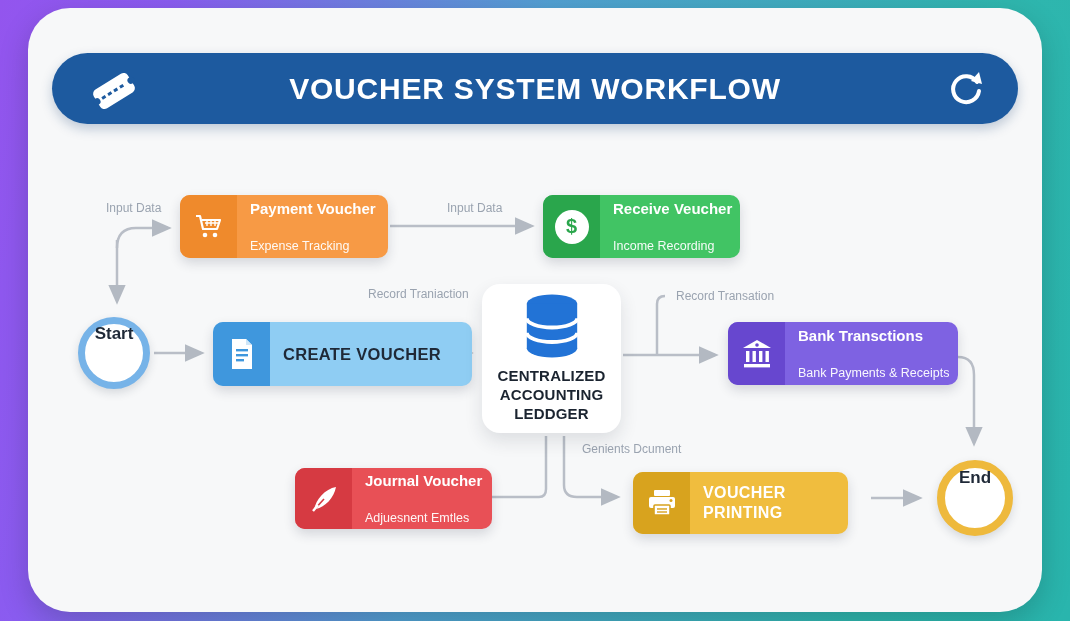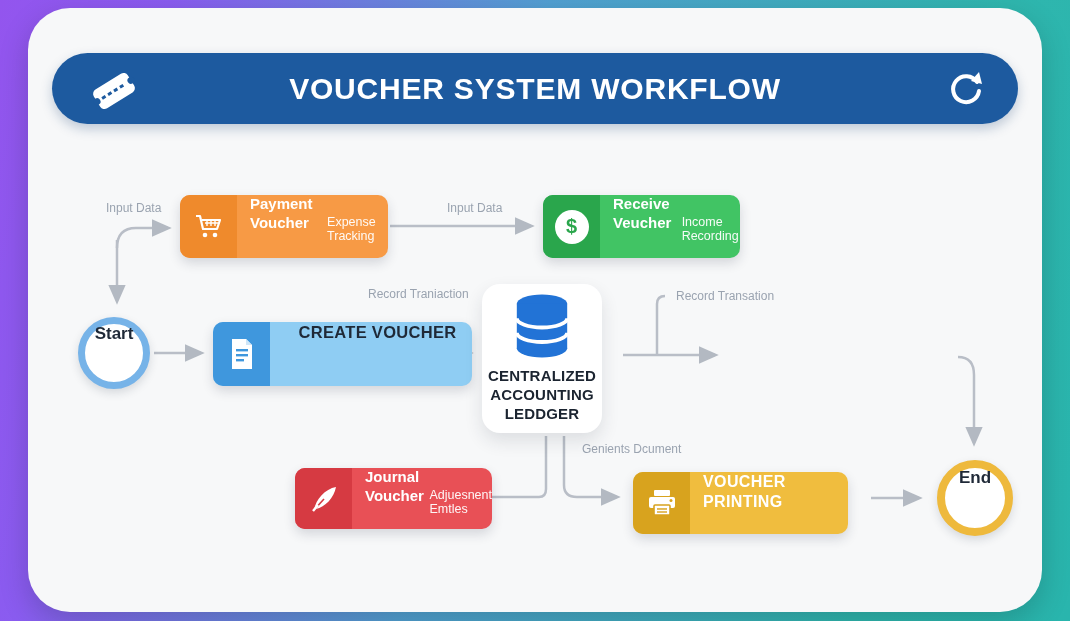--- a/index.html
+++ b/index.html
@@ -25,21 +25,21 @@
   }
   .header-icon-left{position:absolute;left:36px;top:12px;width:52px;height:52px;}
   .header-icon-right{position:absolute;right:32px;top:16px;width:40px;height:40px;}
 
   
   .node{
     position:absolute;display:flex;align-items:stretch;border-radius:10px;overflow:hidden;
     box-shadow:0 5px 12px rgba(30,40,60,0.16);
   }
   .node .iconbox{width:57px;flex:0 0 57px;display:flex;align-items:center;justify-content:center;}
-  .node .textbox{flex:1;display:flex;flex-direction:row;justify-content:center;padding-left:13px;border-radius:13px;}
+  .node .textbox{flex:1;display:flex;flex-direction:column;justify-content:center;padding-left:13px;border-radius:13px;}
   .node .title{color:#fff;font-size:15px;font-weight:700;line-height:1.25;}
   .node .subtitle{color:rgba(255,255,255,0.95);font-size:12.5px;font-weight:400;margin-top:20px;}
   .title.dark{color:#1f2937;font-size:16.5px;letter-spacing:0.3px;}
 
   .payment{left:180px;top:195px;width:208px;height:63px;background:#f79a45;}
   .payment .iconbox{background:#ef8a2c;}
   .receive{left:543px;top:195px;width:197px;height:63px;background:#41c464;}
   .receive .iconbox{background:#2aa64c;}
   .create{left:213px;top:322px;width:259px;height:64px;background:#8fcdf3;}
   .create .iconbox{background:#3f97dd;}
@@ -55,21 +55,21 @@
     position:absolute;border-radius:50%;background:#fff;
     display:flex;align-items:flex-start;justify-content:center;
     font-size:17px;font-weight:700;color:#1f2937;
     box-shadow:0 4px 10px rgba(30,40,60,0.15);
   }
   .start{left:78px;top:317px;width:58px;height:58px;border:7px solid #76b3e8;}
   .end{left:937px;top:460px;width:60px;height:60px;border:8px solid #eeb93c;}
 
   
   .ledger{
-    position:absolute;left:482px;top:284px;width:120px;height:149px;
+    position:absolute;left:482px;top:284px;width:139px;height:149px;
     background:#ffffff;border-radius:18px;
     display:flex;flex-direction:column;align-items:center;justify-content:center;
     box-shadow:0 8px 18px rgba(30,40,60,0.12);
   }
   .ledger-text{margin-top:8px;text-align:center;font-size:15px;font-weight:700;color:#1b2430;line-height:1.25;letter-spacing:0.2px;}
 
   
   .edge-label{position:absolute;font-size:12px;color:#9aa3b0;font-weight:400;white-space:nowrap;}
 
   .wires{position:absolute;left:0;top:0;width:1070px;height:621px;pointer-events:none;}
@@ -180,20 +180,37 @@
       <path d="M6 26 a26 9.5 0 0 0 52 0" fill="none" stroke="#ffffff" stroke-width="4"></path>
       <path d="M6 41 a26 9.5 0 0 0 52 0" fill="none" stroke="#ffffff" stroke-width="4"></path>
     </svg>
     <div class="ledger-text">
       <div>CENTRALIZED</div>
       <div>ACCOUNTING</div>
       <div>LEDDGER</div>
     </div>
   </div>
 
+  <div class="node bank">
+    <div class="iconbox">
+      <svg width="32" height="32" viewBox="0 0 32 32">
+        <path d="M16 2 L30 10 H2 Z" fill="#ffffff"></path>
+        <circle cx="16" cy="7" r="1.8" fill="#6747cf"></circle>
+        <rect x="5" y="13" width="3.4" height="11" fill="#ffffff"></rect>
+        <rect x="11.5" y="13" width="3.4" height="11" fill="#ffffff"></rect>
+        <rect x="18" y="13" width="3.4" height="11" fill="#ffffff"></rect>
+        <rect x="24.5" y="13" width="3.4" height="11" fill="#ffffff"></rect>
+        <rect x="3" y="26" width="26" height="3.4" fill="#ffffff"></rect>
+      </svg>
+    </div>
+    <div class="textbox">
+      <div class="title">Bank Transctions</div>
+      <div class="subtitle">Bank Payments &amp; Receipts</div>
+    </div>
+  </div>
 
   <div class="node journal">
     <div class="iconbox">
       <svg width="30" height="30" viewBox="0 0 30 30">
         <path d="M5 26 C7 15 16 5 27 3 C25 14 16 23 7 25 Z" fill="#ffffff"></path>
         <line x1="4" y1="27" x2="15" y2="15" stroke="#d63a42" stroke-width="1.6"></line>
         <line x1="4" y1="27" x2="9" y2="21" stroke="#ffffff" stroke-width="2.4"></line>
       </svg>
     </div>
     <div class="textbox">

